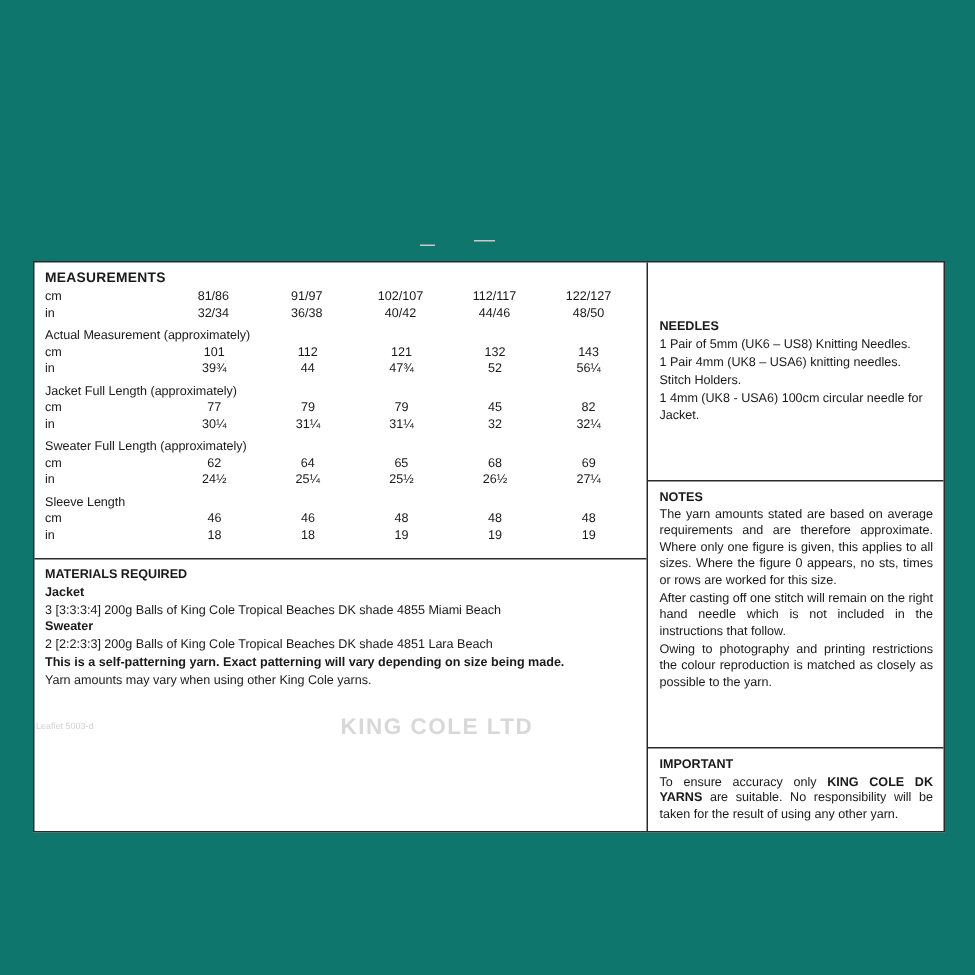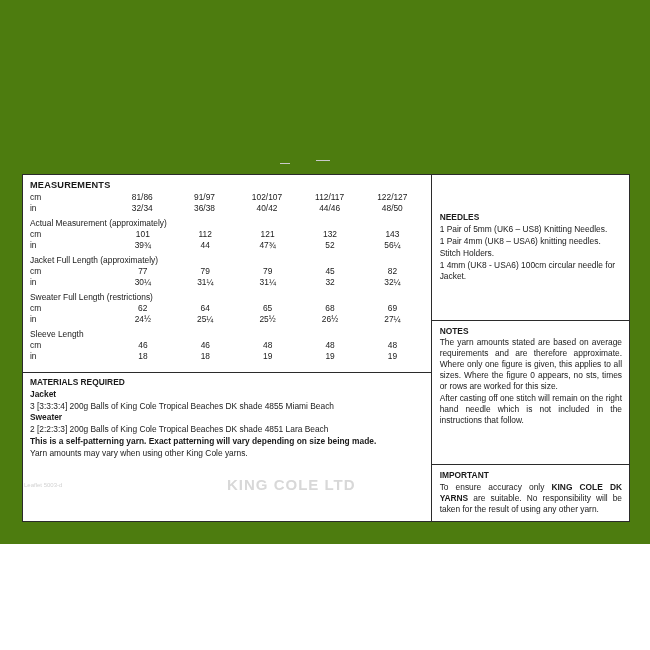--- a/index.html
+++ b/index.html
@@ -12,22 +12,22 @@
     height: 650px;
     font-family: "Liberation Sans", sans-serif;
     color: #1a1a1a;
     position: relative;
     overflow: hidden;
   }
   .page {
     position: absolute;
     left: 0; top: 0;
     width: 650px;
-    height: 544px;
-    background: #4d7c0f;
+    height: 650px;
+    background: #0f766e;
   }
   .faint-marks {
     position: absolute;
     top: 160px;
     left: 280px;
     width: 60px;
     height: 8px;
   }
   .faint-marks span {
     position: absolute;
@@ -213,21 +213,21 @@
             <td class="lbl">in</td>
             <td class="val">30¼</td>
             <td class="val">31¼</td>
             <td class="val">31¼</td>
             <td class="val">32</td>
             <td class="val">32¼</td>
           </tr>
         </tbody>
           </table>
 
-        <div class="sub grp-title">Sweater Full Length (restrictions)</div>
+        <div class="sub grp-title">Sweater Full Length (approximately)</div>
         <table class="meas">
           <tbody>
               <tr>
             <td class="lbl">cm</td>
             <td class="val">62</td>
             <td class="val">64</td>
             <td class="val">65</td>
             <td class="val">68</td>
             <td class="val">69</td>
           </tr>
@@ -286,20 +286,21 @@
         <p>1 Pair of 5mm (UK6 – US8) Knitting Needles.</p>
         <p>1 Pair 4mm (UK8 – USA6) knitting needles.</p>
         <p>Stitch Holders.</p>
         <p>1 4mm (UK8 - USA6) 100cm circular needle for Jacket.</p>
       </div>
 
       <div class="rblock notes rule">
         <p class="bold">NOTES</p>
         <p class="just">The yarn amounts stated are based on average requirements and are therefore approximate. Where only one figure is given, this applies to all sizes. Where the figure 0 appears, no sts, times or rows are worked for this size.</p>
         <p class="just">After casting off one stitch will remain on the right hand needle which is not included in the instructions that follow.</p>
+        <p class="just">Owing to photography and printing restrictions the colour reproduction is matched as closely as possible to the yarn.</p>
       </div>
 
       <div class="rblock important rule">
         <p class="bold">IMPORTANT</p>
         <p class="just"><span>To ensure accuracy only </span><span class="bold">KING COLE DK YARNS</span><span> are suitable. No responsibility will be taken for the result of using any other yarn.</span></p>
       </div>
 
     </div>
   </div>
 

